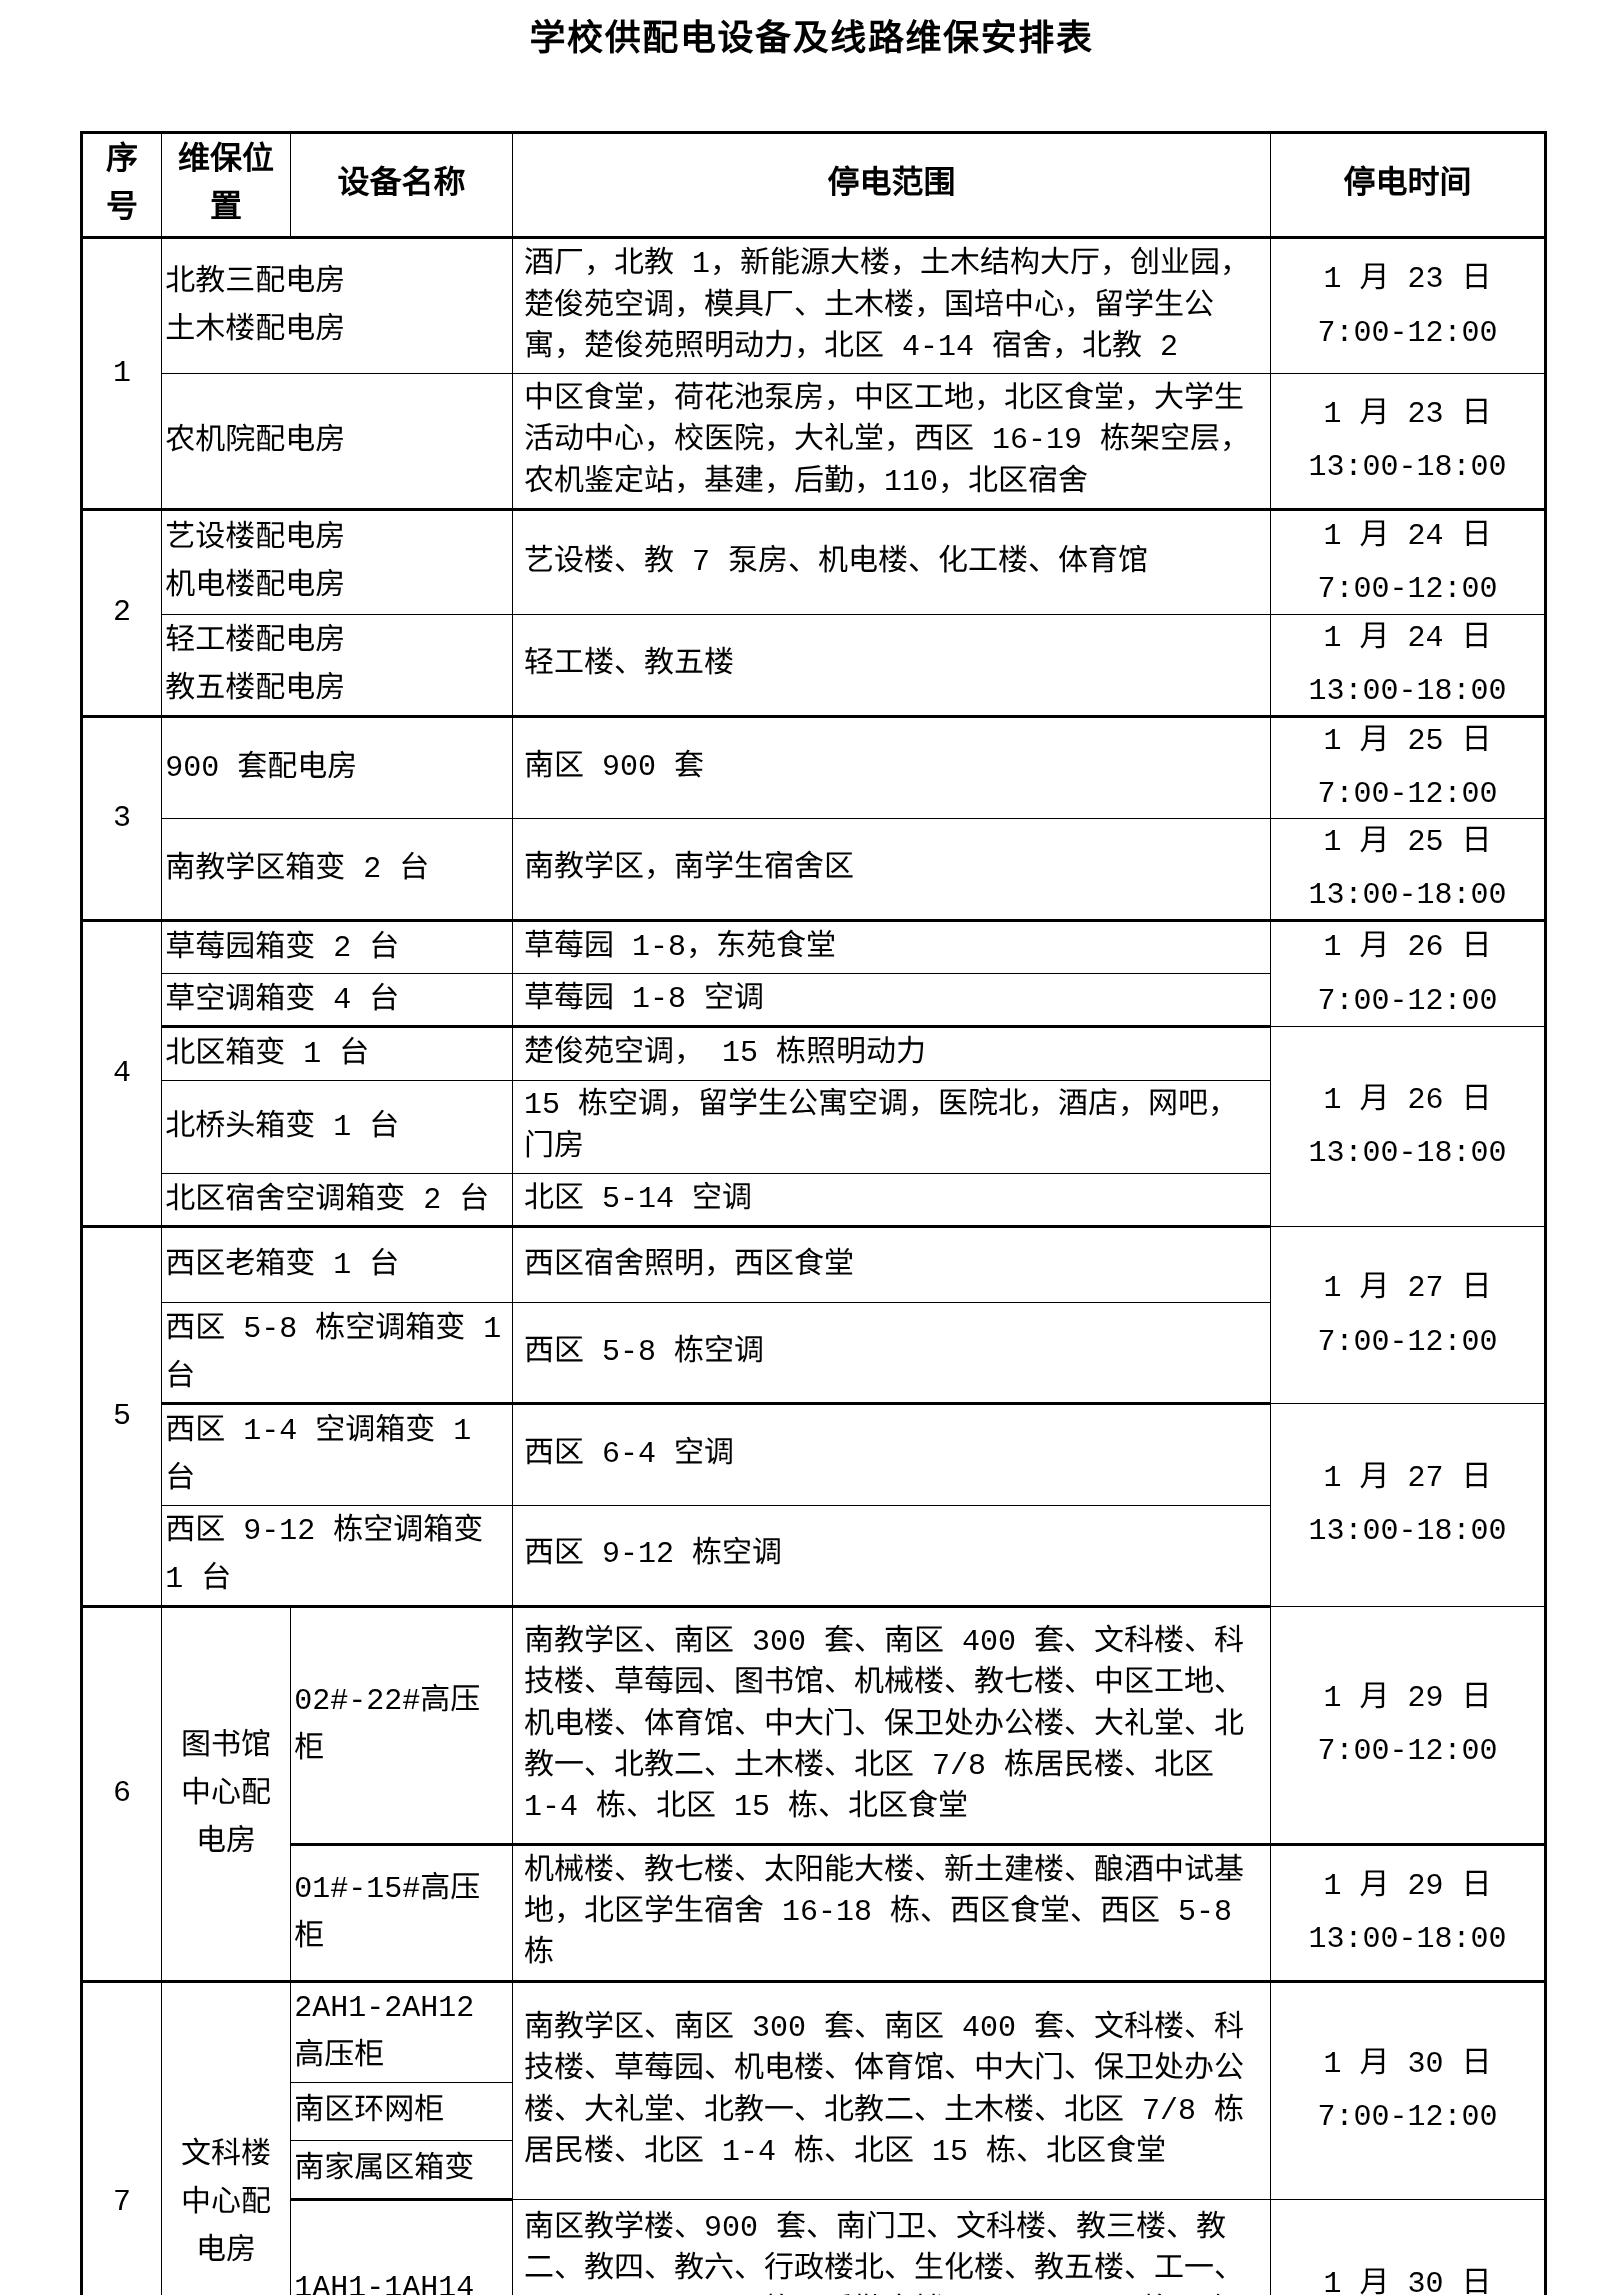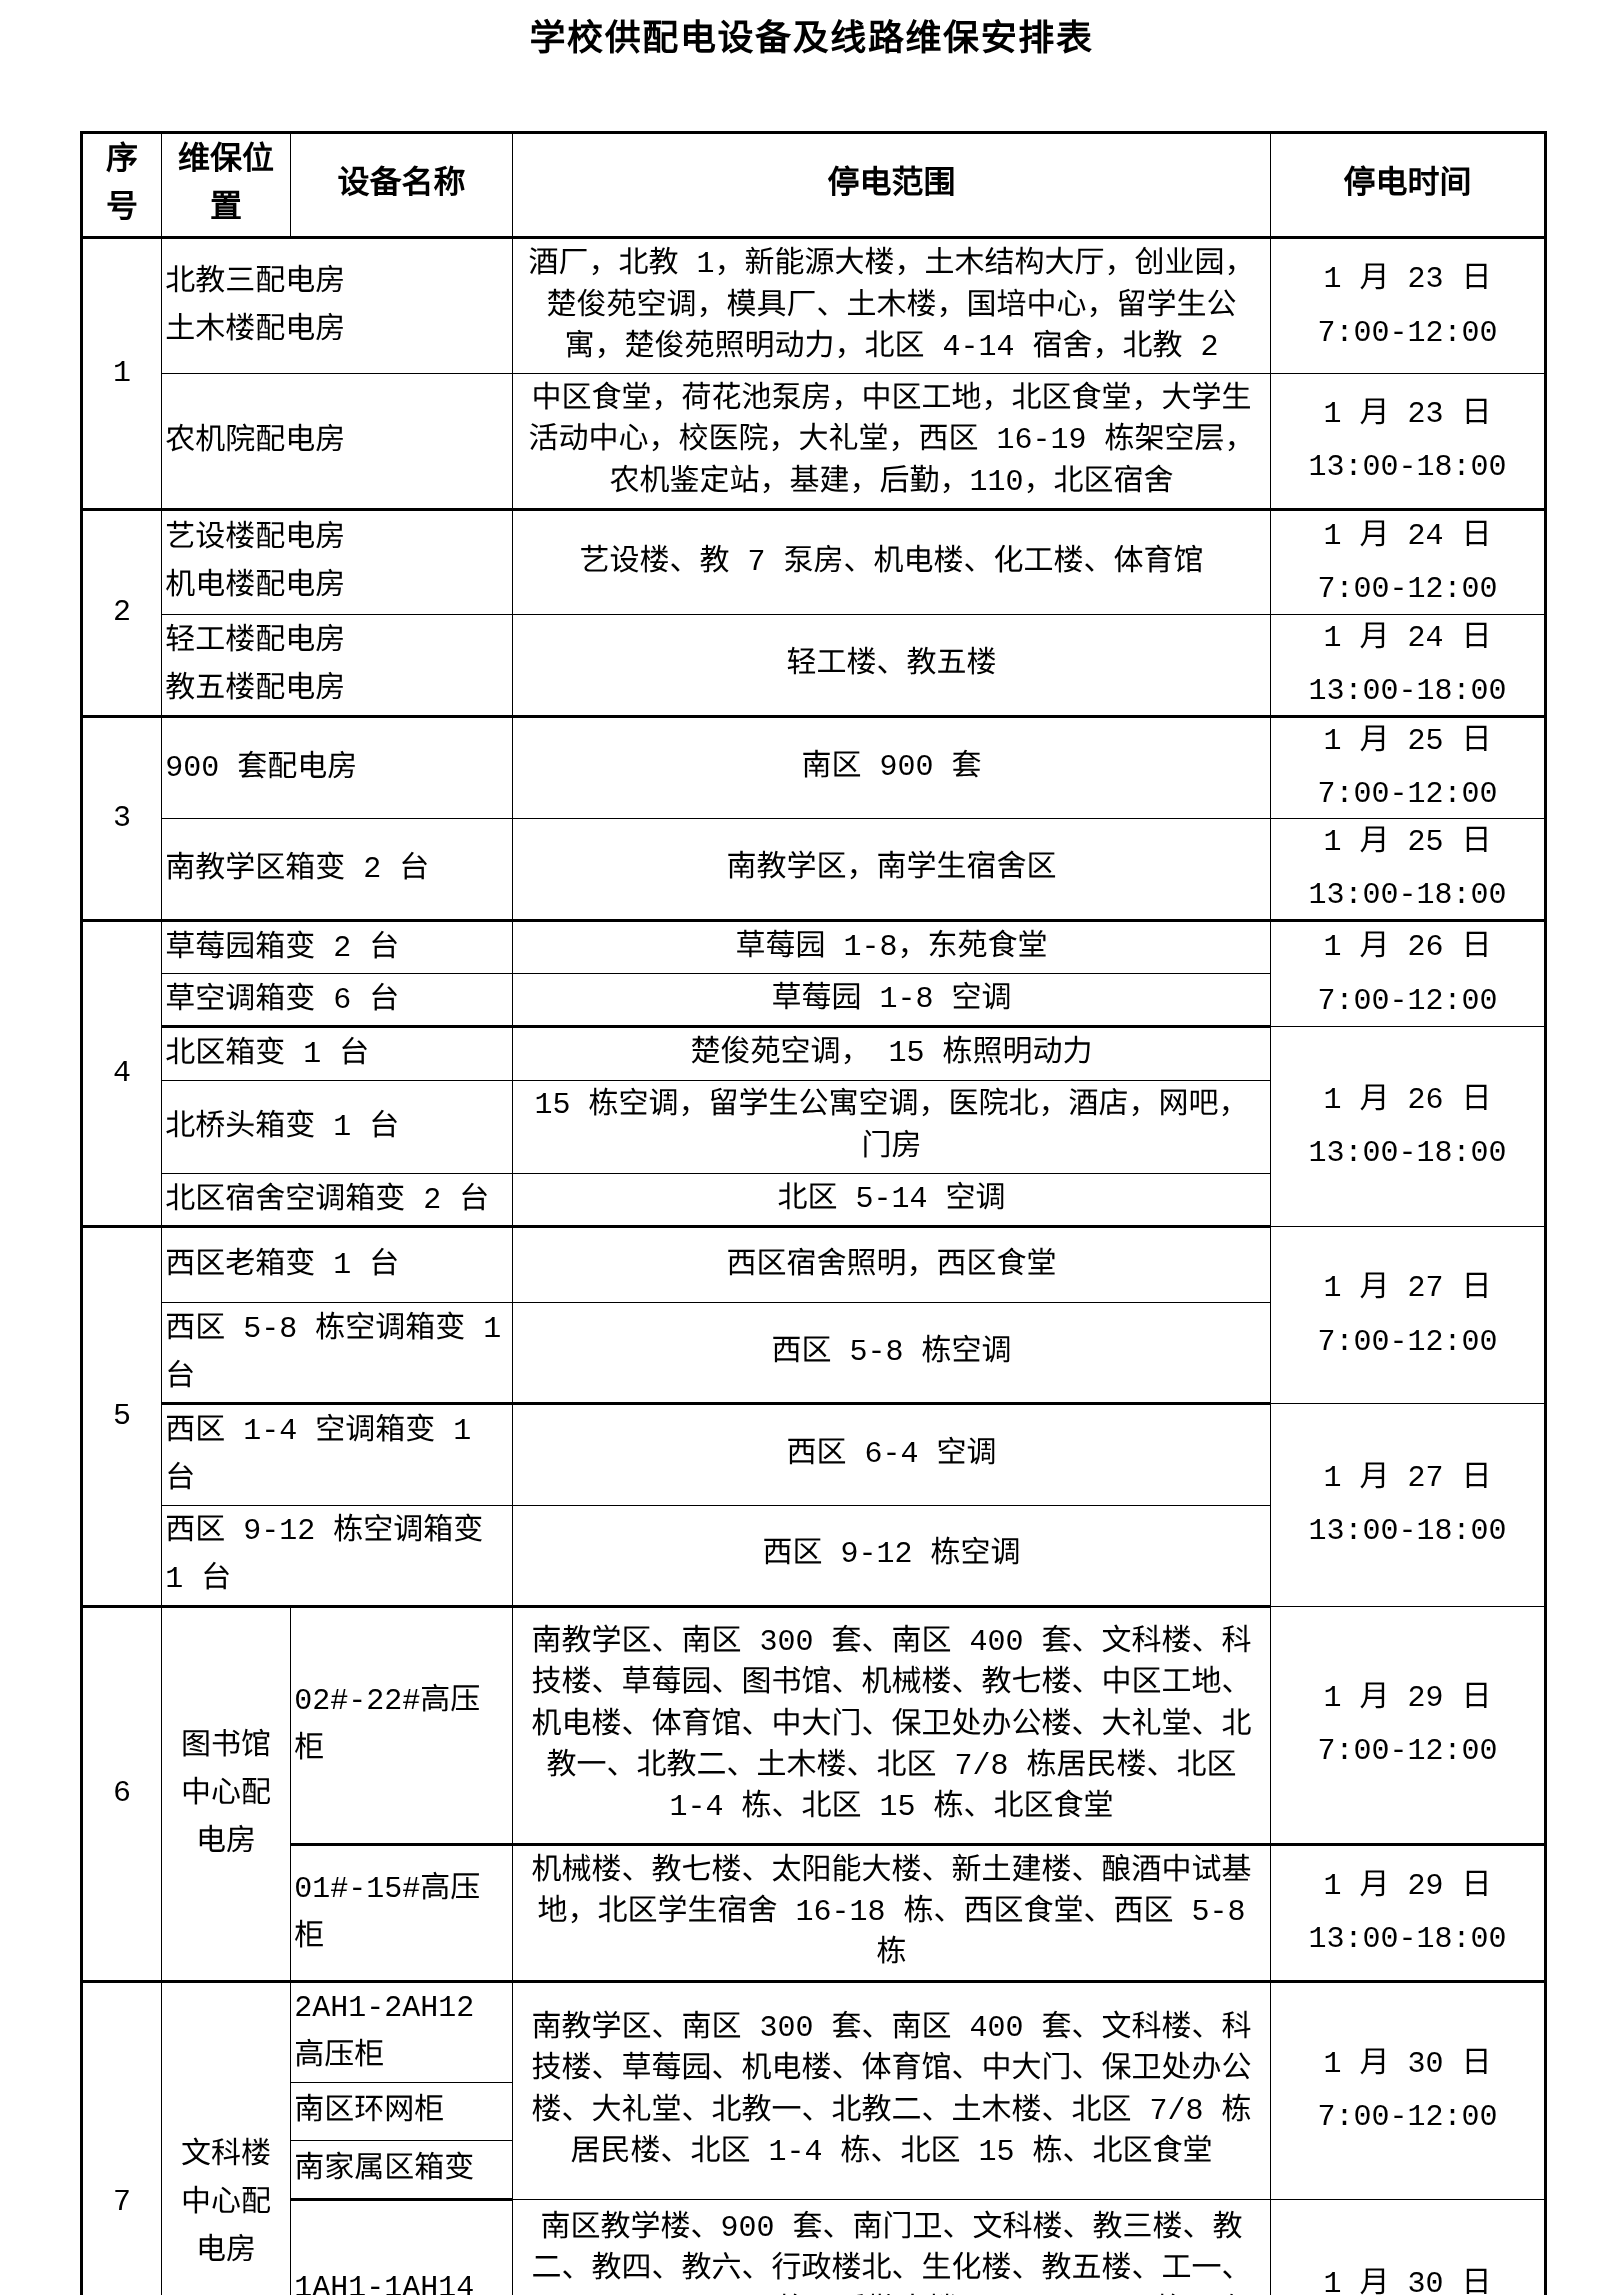--- a/index.html
+++ b/index.html
@@ -23,21 +23,21 @@
     overflow:hidden;
   }
   .sched thead th{
     font-size:32px;font-weight:bold;text-align:center;
     padding:3.2px 8px;border-bottom-width:3.2px;line-height:1.5;
   }
   .sched td{font-size:30px;}
   td.idx{text-align:center;line-height:1.5;border-bottom-width:3.2px;}
   td.loc{text-align:center;line-height:1.6;padding:3.2px 16px;border-bottom-width:3.2px;}
   td.dev{text-align:left;white-space:pre-line;line-height:1.6;padding:1.6px 3.2px;}
-  td.rng{text-align:center;line-height:1.38;padding:4.8px 11px;}
+  td.rng{line-height:1.38;padding:4.8px 11px;}
   td.tm {text-align:center;line-height:1.35;padding:3.2px 4.8px;}
   td.tm .outage-date{margin-bottom:12.7px;}
   tr.g-end > td{border-bottom-width:3.2px;}
   tr.blk-end > td{border-bottom-width:3.2px;}
 </style>
 </head>
 <body>
 
 <div class="page">
 
@@ -122,21 +122,21 @@
       <tr style="height:47px">
         <td class="idx" rowspan="5">4</td>
         <td class="dev" colspan="2">草莓园箱变 2 台</td>
         <td class="rng">草莓园 1-8，东苑食堂</td>
         <td class="tm" rowspan="2">
           <div class="outage-date">1 月 26 日</div>
           <div class="outage-hours">7:00-12:00</div>
         </td>
       </tr>
       <tr style="height:47px" class="blk-end">
-        <td class="dev" colspan="2">草空调箱变 6 台</td>
+        <td class="dev" colspan="2">草空调箱变 4 台</td>
         <td class="rng">草莓园 1-8 空调</td>
       </tr>
       <tr style="height:47px">
         <td class="dev" colspan="2">北区箱变 1 台</td>
         <td class="rng">楚俊苑空调， 15 栋照明动力</td>
         <td class="tm" rowspan="3">
           <div class="outage-date">1 月 26 日</div>
           <div class="outage-hours">13:00-18:00</div>
         </td>
       </tr>

